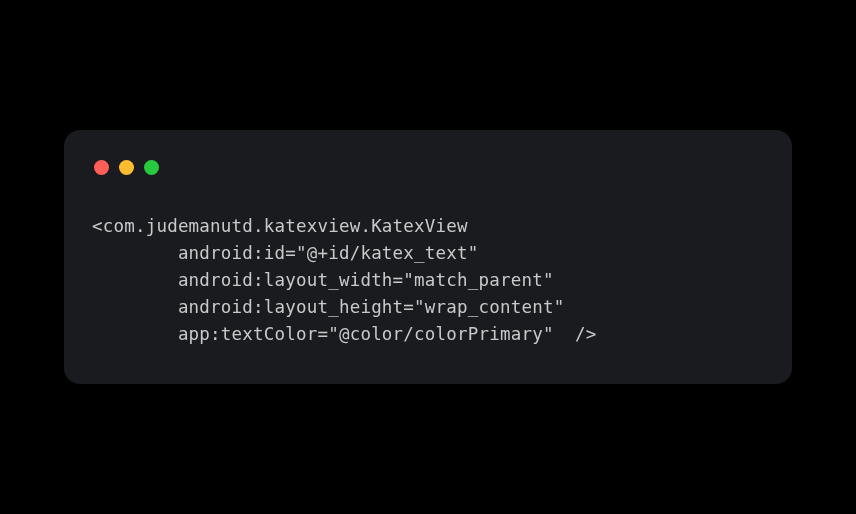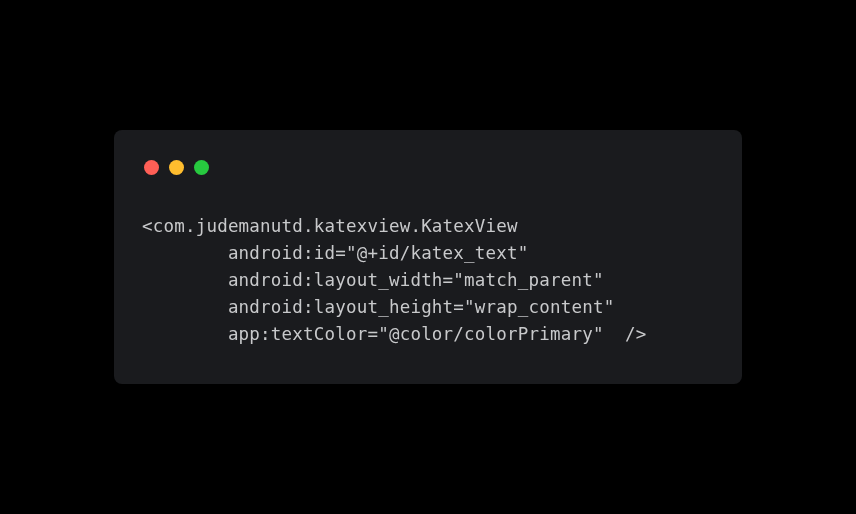--- a/index.html
+++ b/index.html
@@ -10,23 +10,23 @@
     body {
       width: 856px;
       height: 514px;
       background: #000000;
       display: flex;
       align-items: center;
       justify-content: center;
       font-family: 'SF Mono', 'Monaco', 'Menlo', 'Consolas', monospace;
     }
     .window {
-      width: 628px;
+      width: 728px;
       background: #1a1b1e;
-      border-radius: 8px;
+      border-radius: 16px;
       padding: 24px 28px 36px 28px;
       box-shadow: 0 10px 40px rgba(0,0,0,0.5);
     }
     .traffic-lights {
       display: flex;
       gap: 10px;
       margin-bottom: 38px;
       margin-top: 6px;
       margin-left: 2px;
     }

